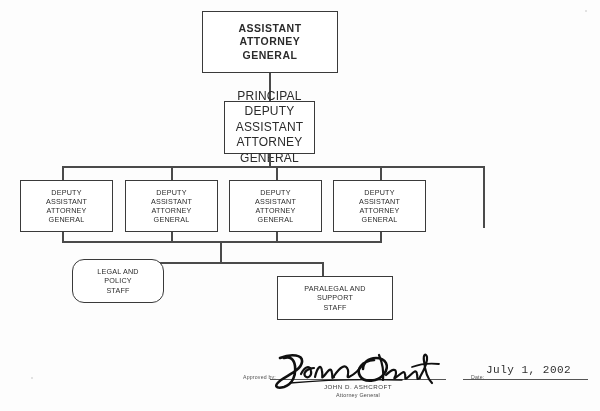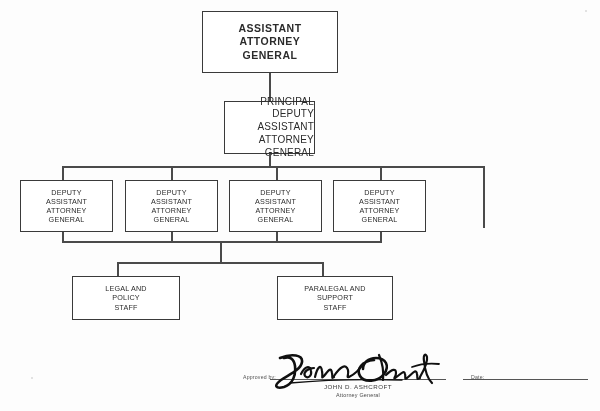--- a/index.html
+++ b/index.html
@@ -30,21 +30,21 @@
     line-height: 1.28;
     letter-spacing: 0.2px;
   }
   .node span { display: block; white-space: pre-line; }
 
   .node-root {
     font-size: 10.5px;
     font-weight: bold;
     letter-spacing: 0.5px;
   }
-  .node-principal { font-size: 10px; text-align: right; }
+  .node-principal { font-size: 12px; }
   .node-deputy    { font-size: 7.2px; }
   .node-unit      { font-size: 7.2px; }
   .node-staff     { font-size: 7.2px; }
 
   
   .line {
     position: absolute;
     background: #4a4a4a;
   }
   .v { width: 1.5px; }
@@ -163,21 +163,21 @@
 
   <div class="line h" style="left:62px; top:241px; width:320px;"></div>
 
   <div class="line v" style="left:220px; top:241px; height:22px;"></div>
 
   <div class="line h" style="left:117px; top:262px; width:206px;"></div>
 
   <div class="line v" style="left:117px; top:262px; height:14px;"></div>
   <div class="line v" style="left:322px; top:262px; height:14px;"></div>
 
-  <div class="node node-staff" style="left:72px; top:276px; width:108px; height:44px;">
+  <div class="node node-staff" style="left:72px; top:259px; width:92px; height:44px;border-radius:12px;">
     <span>LEGAL AND
 POLICY
 STAFF</span>
   </div>
 
   <div class="node node-staff" style="left:277px; top:276px; width:116px; height:44px;">
     <span>PARALEGAL AND
 SUPPORT
 STAFF</span>
   </div>
@@ -208,17 +208,18 @@
   </svg>
 
   <div class="sig-name" style="left:300px; top:383px; width:116px;">JOHN D. ASHCROFT</div>
 
   <div class="sig-title" style="left:300px; top:392px; width:116px;">Attorney General</div>
 
   <div class="tiny-label" style="left:471px; top:374px;">Date:</div>
 
   <div class="rule" style="left:463px; top:379px; width:125px;"></div>
 
+  <div class="date-value" style="left:486px; top:364px;">July 1, 2002</div>
 
   <div class="speck" style="left:31px; top:377px; width:2px; height:2px;"></div>
   <div class="speck" style="left:585px; top:10px; width:2px; height:2px;"></div>
 
 </div>
 
 </body></html>

